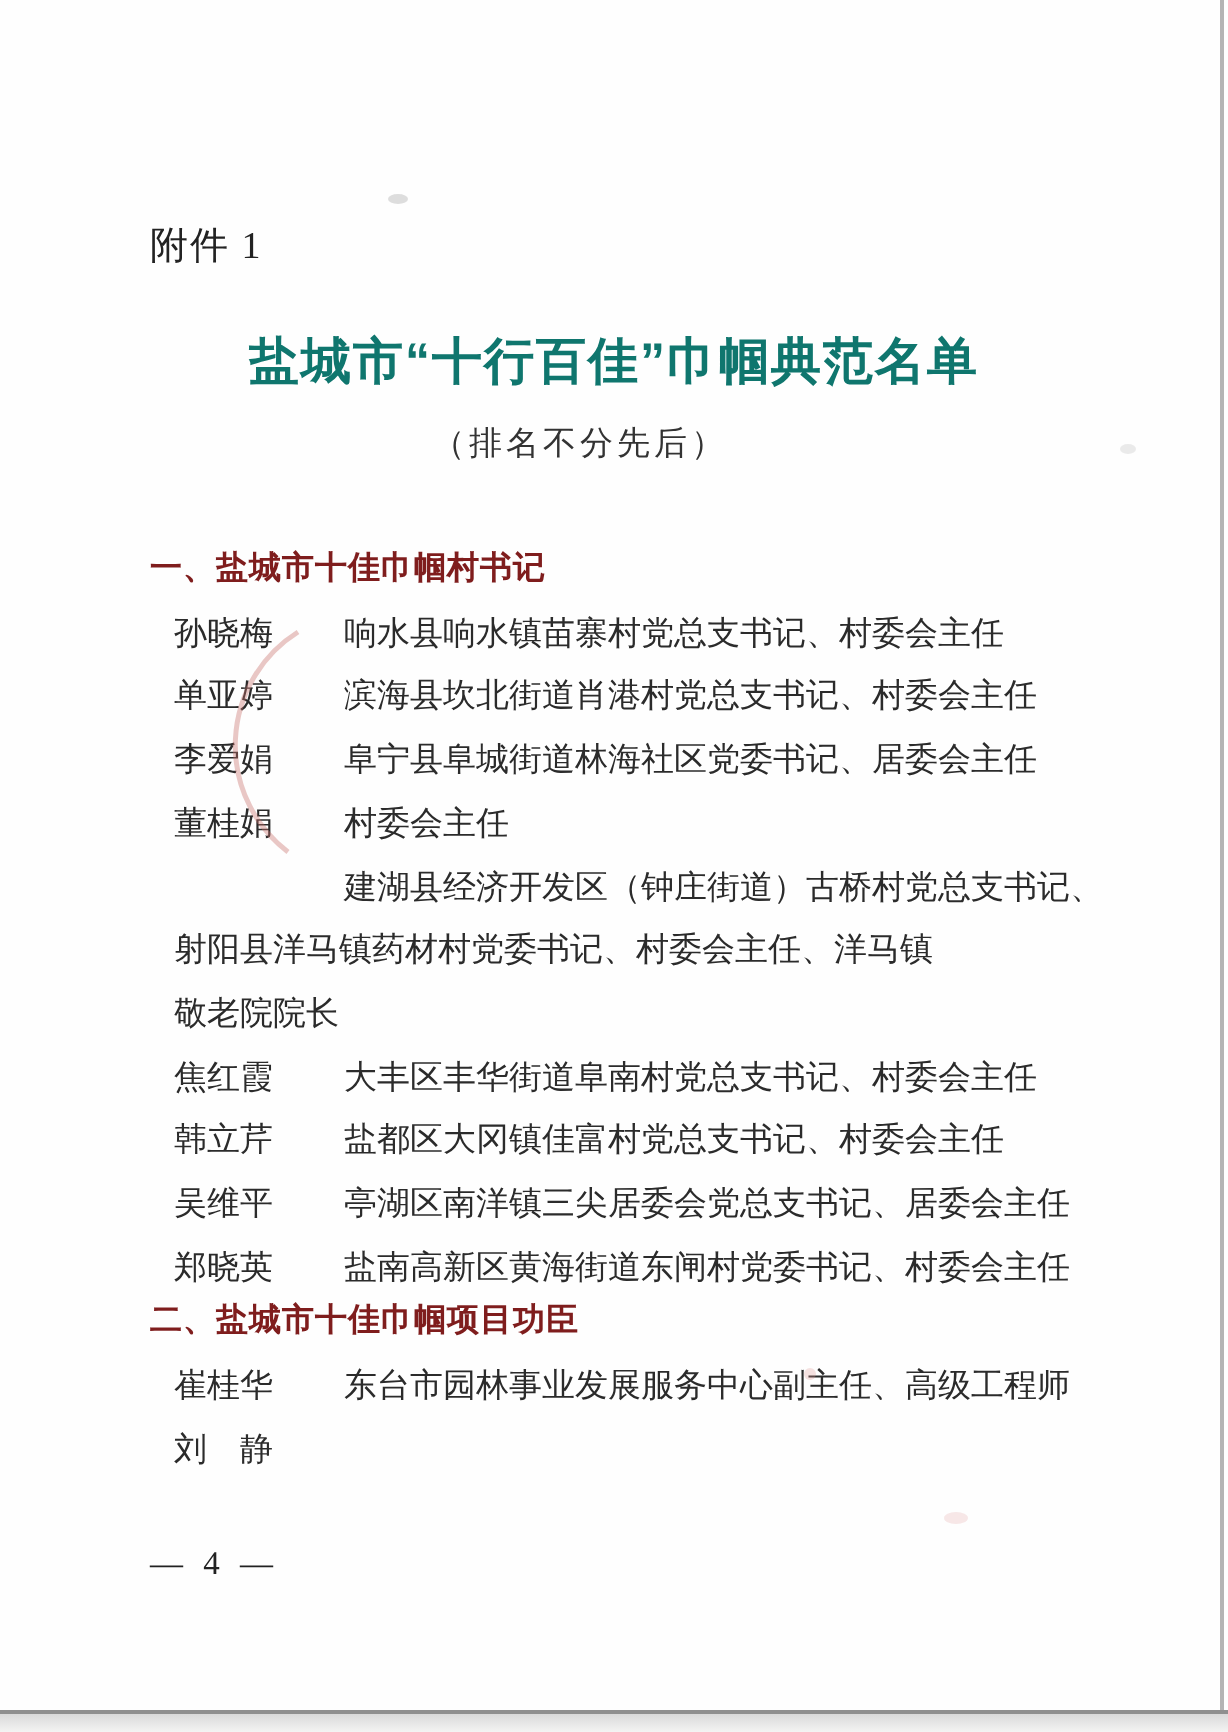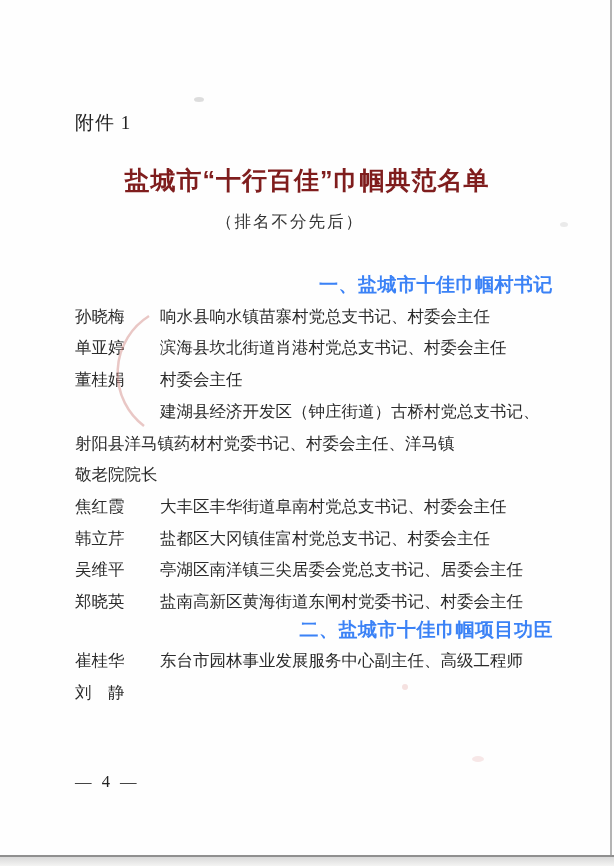--- a/index.html
+++ b/index.html
@@ -12,30 +12,30 @@
   .scan-page{position:absolute;inset:0;background:#fefefe;}
   
   .edge-right{position:absolute;top:0;right:2px;width:2px;height:100%;background:#b4b4b4;}
   .edge-bottom{position:absolute;left:0;top:855px;width:100%;height:2px;background:#8f8f8f;}
   .edge-bottom-shadow{position:absolute;left:0;top:857px;width:100%;height:9px;background:linear-gradient(#d9d9d9,#f4f4f3);}
   .smudge{position:absolute;border-radius:50%;pointer-events:none;}
 
   .attach{position:absolute;left:75px;top:110px;font-size:19px;font-weight:400;color:#222;letter-spacing:1px;}
   .title{position:absolute;left:0;top:164px;width:614px;text-align:center;
          font-family:"Liberation Sans","DejaVu Sans",sans-serif;
-         font-weight:bold;font-size:25px;color:#7f1d1d;letter-spacing:1px;}
+         font-weight:bold;font-size:25px;color:#0f766e;letter-spacing:1px;}
   .subtitle{position:absolute;left:0;top:211px;width:580px;text-align:center;
             font-size:16.5px;color:#333;letter-spacing:2px;font-family:Liberation Mono, monospace;}
 
   .content{position:absolute;left:75px;top:269px;width:478px;}
   .sec-heading{font-family:"Liberation Sans","DejaVu Sans",sans-serif;
-               font-weight:bold;font-size:19px;color:#3b82f6;
-               line-height:31.7px;letter-spacing:0.5px;text-align:right;}
+               font-weight:bold;font-size:16px;color:#7f1d1d;
+               line-height:31.7px;letter-spacing:0.5px;}
   .sec-heading.second{margin-top:-4px;}
-  .entry{display:flex;align-items:flex-start;}
+  .entry{display:flex;align-items:flex-start;margin-left:12px;}
   .entry .name{flex:0 0 85px;font-size:16.5px;line-height:31.7px;color:#2b2b2b;white-space:pre;}
   .entry .desc{flex:1;font-size:16.5px;line-height:31.7px;color:#2b2b2b;}
   .entry .desc div{white-space:nowrap;}
 
   .page-number{position:absolute;left:75px;top:772px;font-size:16.5px;color:#222;letter-spacing:3px;}
 
   .stamp-arc{position:absolute;left:0;top:0;pointer-events:none;}
 </style>
 </head>
 <body>
@@ -53,20 +53,26 @@
       <div class="entry">
         <span class="name">孙晓梅</span>
         <div class="desc">
           <div>响水县响水镇苗寨村党总支书记、村委会主任</div>
         </div>
       </div>
       <div class="entry">
         <span class="name">单亚婷</span>
         <div class="desc">
           <div>滨海县坎北街道肖港村党总支书记、村委会主任</div>
+        </div>
+      </div>
+      <div class="entry">
+        <span class="name">李爱娟</span>
+        <div class="desc">
+          <div>阜宁县阜城街道林海社区党委书记、居委会主任</div>
         </div>
       </div>
       <div class="entry">
         <span class="name">董桂娟</span>
         <div class="desc">
           <div>村委会主任</div>
           <div>建湖县经济开发区（钟庄街道）古桥村党总支书记、</div>
         </div>
       </div>
       <div class="entry">

